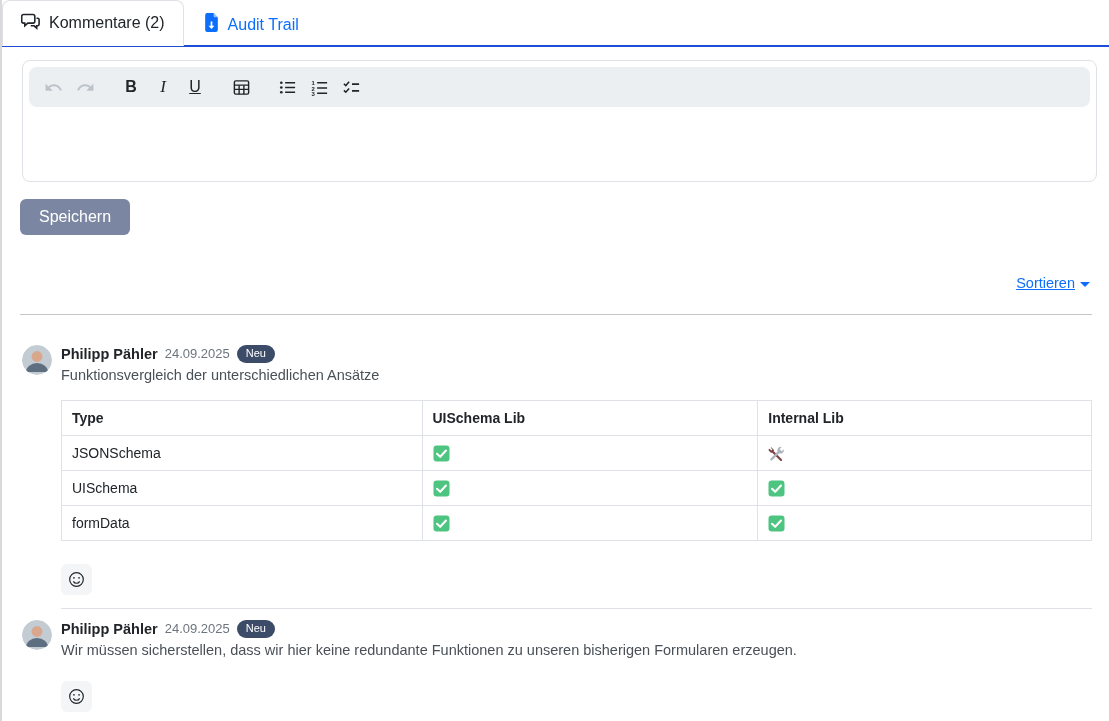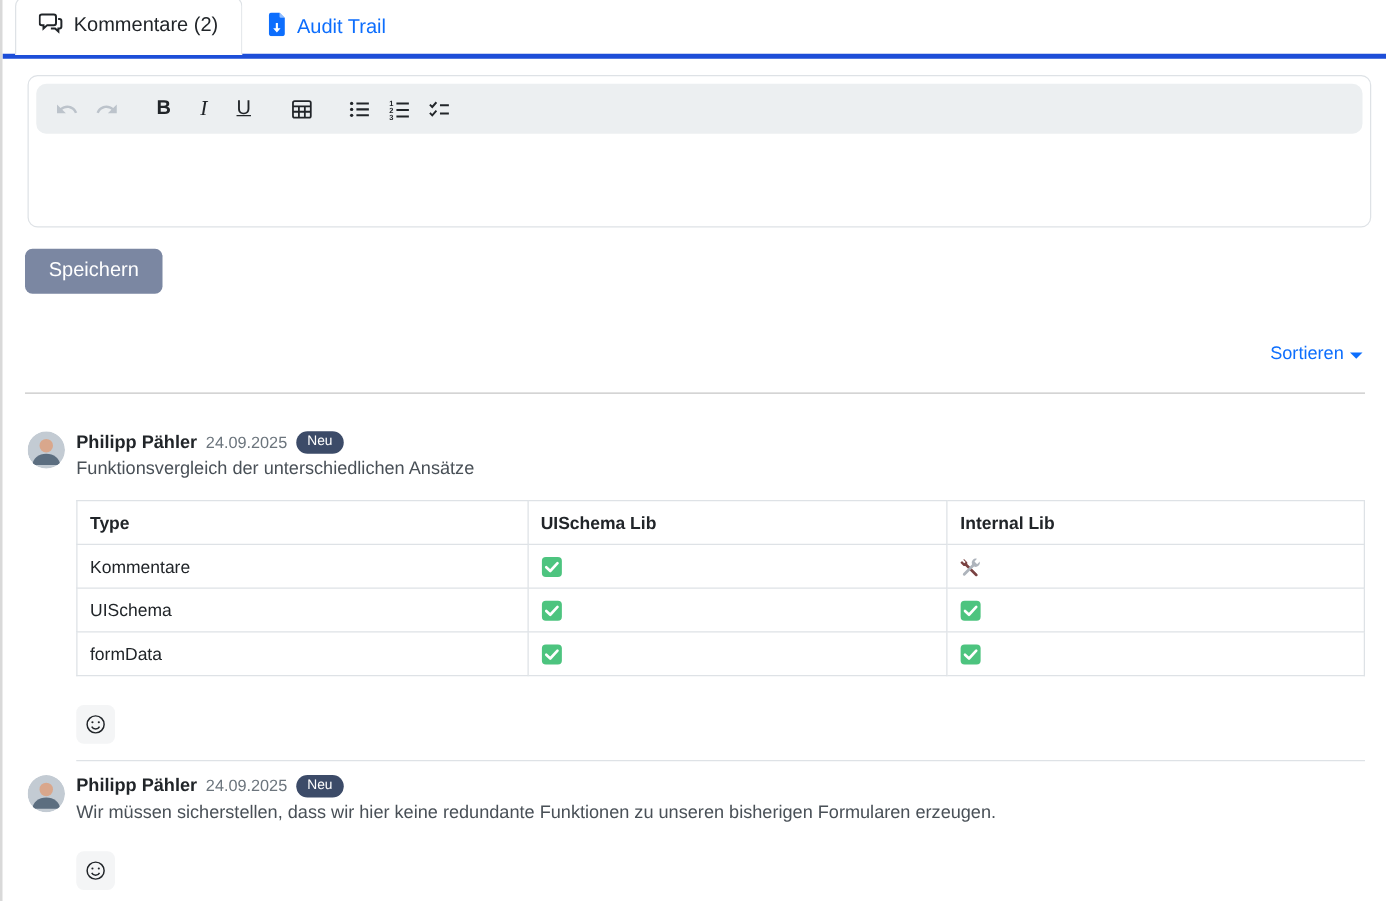--- a/index.html
+++ b/index.html
@@ -3,21 +3,21 @@
 <meta charset="utf-8">
 <style>
   * { margin:0; padding:0; box-sizing:border-box; }
   html,body { width:1109px; height:721px; background:#fff; overflow:hidden; }
   body {
     font-family:"Liberation Sans", sans-serif;
     color:#212529; font-size:14px;
     border-left:2px solid #d9d9d9;
   }
   
-  .tabbar { display:flex; align-items:flex-end; border-bottom:4px solid #1d4ed8; padding-left:10px; height:47px; }
+  .tabbar { display:flex; align-items:flex-end; border-bottom:2px solid #1d4ed8; height:47px; }
   .tab {
     display:flex; align-items:center; gap:8px;
     padding:10px 18px; font-size:16px; color:#0d6efd; cursor:pointer;
     border:1px solid transparent; border-bottom:none;
     border-top-left-radius:8px; border-top-right-radius:8px;
     margin-bottom:-1px; background:transparent; white-space:nowrap;
   }
   .tab.active {
     color:#212529; background:#fff; border-color:#dee2e6;
     border-bottom:1px solid #fff;
@@ -46,21 +46,21 @@
   .editor-area { min-height:68px; padding:8px 12px; color:#212529; }
   
   .save-btn {
     margin:17px 0 16px 18px;
     background:#7b87a2; color:#fff; border:none; border-radius:6px;
     font-family:"Liberation Sans", sans-serif;
     font-size:16px; padding:9px 19px; cursor:pointer;
   }
   
   .sort-row { display:flex; justify-content:flex-end; padding:24px 19px 0 0; }
-  .sort-link { color:#0d6efd; font-size:14.5px; cursor:pointer; display:inline-flex; align-items:center; gap:5px; }
+  .sort-link { color:#0d6efd; font-size:14.5px; text-decoration:underline; cursor:pointer; display:inline-flex; align-items:center; gap:5px; }
   .caret-down { width:0; height:0; border-left:5px solid transparent; border-right:5px solid transparent; border-top:5px solid #0d6efd; display:inline-block; margin-top:2px;}
   .main-divider { border:none; border-top:1px solid #c6c6c6; margin:23px 17px 0 18px; }
   
   .comments { padding:30px 17px 0 20px; }
   .comment { display:flex; gap:9px; }
   .avatar { width:30px; height:30px; border-radius:50%; overflow:hidden; flex:0 0 auto; }
   .comment-main { flex:1; min-width:0; }
   .comment-head { display:flex; align-items:center; gap:7px; line-height:18px; }
   .author { font-weight:bold; font-size:14.5px; color:#212529; }
   .date { color:#6c757d; font-size:13px; }
@@ -223,21 +223,21 @@
       <table class="cmp-table">
         <thead>
           <tr>
             <th class="col-type">Type</th>
             <th class="col-ext">UISchema Lib</th>
             <th class="col-int">Internal Lib</th>
           </tr>
         </thead>
         <tbody>
           <tr>
-            <td>Kommentare</td>
+            <td>JSONSchema</td>
             <td><span class="cell-icon cell-icon--check"><svg class="ic ic-check" width="17" height="17" viewBox="0 0 17 17">
                     <rect x="0.5" y="0.5" width="16" height="16" rx="3.2" fill="#4dc47f"></rect>
                     <polyline points="4,8.8 7.2,11.8 13,5.5" fill="none" stroke="#fff" stroke-width="2.1" stroke-linecap="round" stroke-linejoin="round"></polyline>
                   </svg></span></td>
             <td><span class="cell-icon cell-icon--tools"><svg class="ic ic-tools" width="17" height="17" viewBox="0 0 17 17">
                     <path d="M3.2 2.2 l2.6 2.6 v1.4 l8 8 a1.05 1.05 0 0 1 -1.5 1.5 l-8-8 h-1.4 l-2.6-2.6 1.3-1.3 1.8 1.8 1.1-1.1 -1.8-1.8 z" fill="#7a4242"></path>
                     <path d="M13.6 2 a3.4 3.4 0 0 0 -4 4.6 l-7 7 a1.1 1.1 0 0 0 1.6 1.6 l7-7 a3.4 3.4 0 0 0 4.6-4 l-2.1 2.1 -2.1-2.1 z" fill="#aeb4bc"></path>
                   </svg></span></td>
           </tr>
           <tr>

